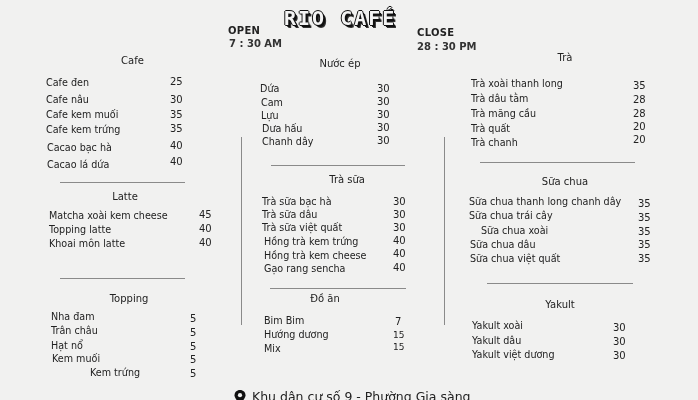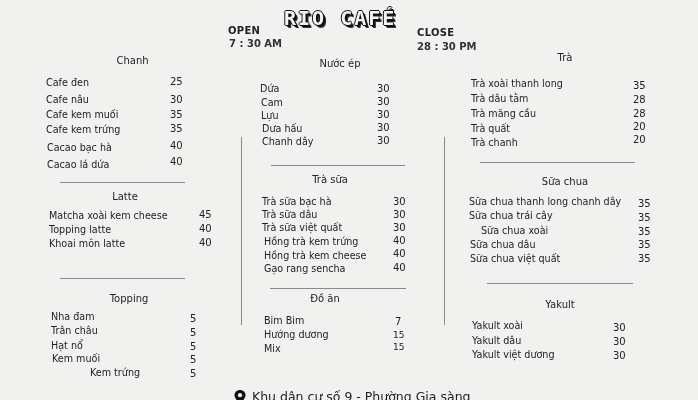--- a/index.html
+++ b/index.html
@@ -22,21 +22,21 @@
 
 <div class="abs title">RIO CAFÉ</div>
 <div class="abs hours-label" style="left:228px;top:25px;">OPEN</div>
 <div class="abs hours-time" style="left:229px;top:38px;">7 : 30 AM</div>
 <div class="abs hours-label" style="left:417px;top:27px;">CLOSE</div>
 <div class="abs hours-time" style="left:417px;top:41px;">28 : 30 PM</div>
 
 <div class="vline" style="left:241px;top:137px;height:188px;"></div>
 <div class="vline" style="left:444px;top:137px;height:188px;"></div>
 
-<div class="abs sec-title" style="left:95px;top:55px;width:75px;">Chanh</div>
+<div class="abs sec-title" style="left:95px;top:55px;width:75px;">Cafe</div>
 <div>
   <div class="row" style="left:46px;top:77px;">Cafe đen</div>
   <div class="price" style="left:170px;top:76px;">25</div>
   <div class="row" style="left:46px;top:94px;">Cafe nâu</div>
   <div class="price" style="left:170px;top:94px;">30</div>
   <div class="row" style="left:46px;top:109px;">Cafe kem muối</div>
   <div class="price" style="left:170px;top:109px;">35</div>
   <div class="row" style="left:46px;top:124px;">Cafe kem trứng</div>
   <div class="price" style="left:170px;top:123px;">35</div>
   <div class="row" style="left:47px;top:142px;text-align:center;">Cacao bạc hà</div>
@@ -79,21 +79,21 @@
   <div class="price" style="left:377px;top:96px;">30</div>
   <div class="row" style="left:261px;top:110px;">Lựu</div>
   <div class="price" style="left:377px;top:109px;">30</div>
   <div class="row" style="left:262px;top:123px;">Dưa hấu</div>
   <div class="price" style="left:377px;top:122px;">30</div>
   <div class="row" style="left:262px;top:136px;">Chanh dây</div>
   <div class="price" style="left:377px;top:135px;">30</div>
 </div>
 <div class="hline" style="left:271px;top:165px;width:134px;"></div>
 
-<div class="abs sec-title" style="left:295px;top:174px;width:70px;">Trà sữa</div>
+<div class="abs sec-title" style="left:295px;top:174px;width:70px;text-align:right;">Trà sữa</div>
 <div>
   <div class="row" style="left:262px;top:196px;">Trà sữa bạc hà</div>
   <div class="price" style="left:393px;top:196px;">30</div>
   <div class="row" style="left:262px;top:209px;">Trà sữa dâu</div>
   <div class="price" style="left:393px;top:209px;">30</div>
   <div class="row" style="left:262px;top:222px;">Trà sữa việt quất</div>
   <div class="price" style="left:393px;top:222px;">30</div>
   <div class="row" style="left:264px;top:236px;">Hồng trà kem trứng</div>
   <div class="price" style="left:393px;top:235px;">40</div>
   <div class="row" style="left:264px;top:250px;">Hồng trà kem cheese</div>

